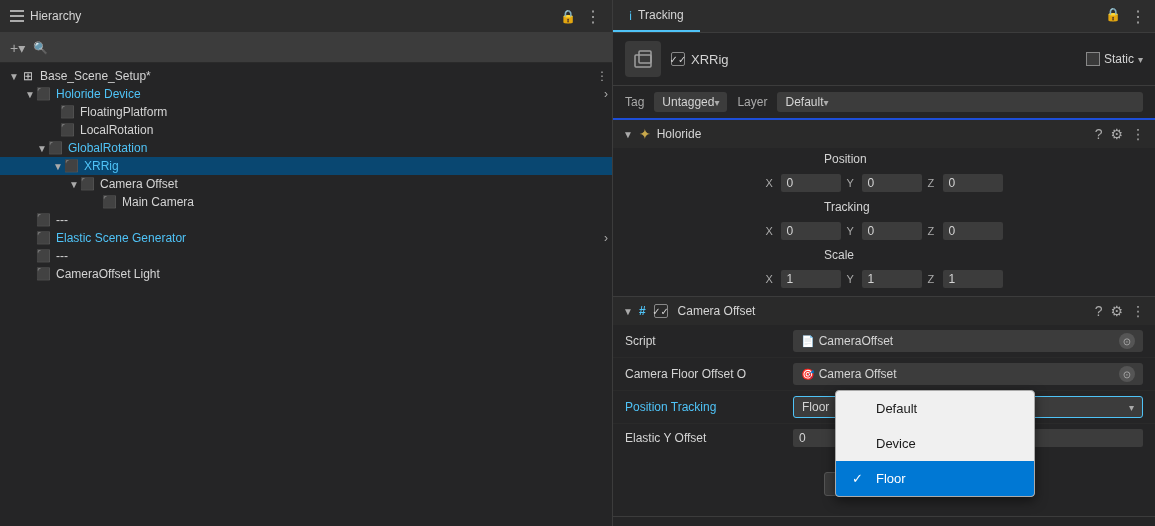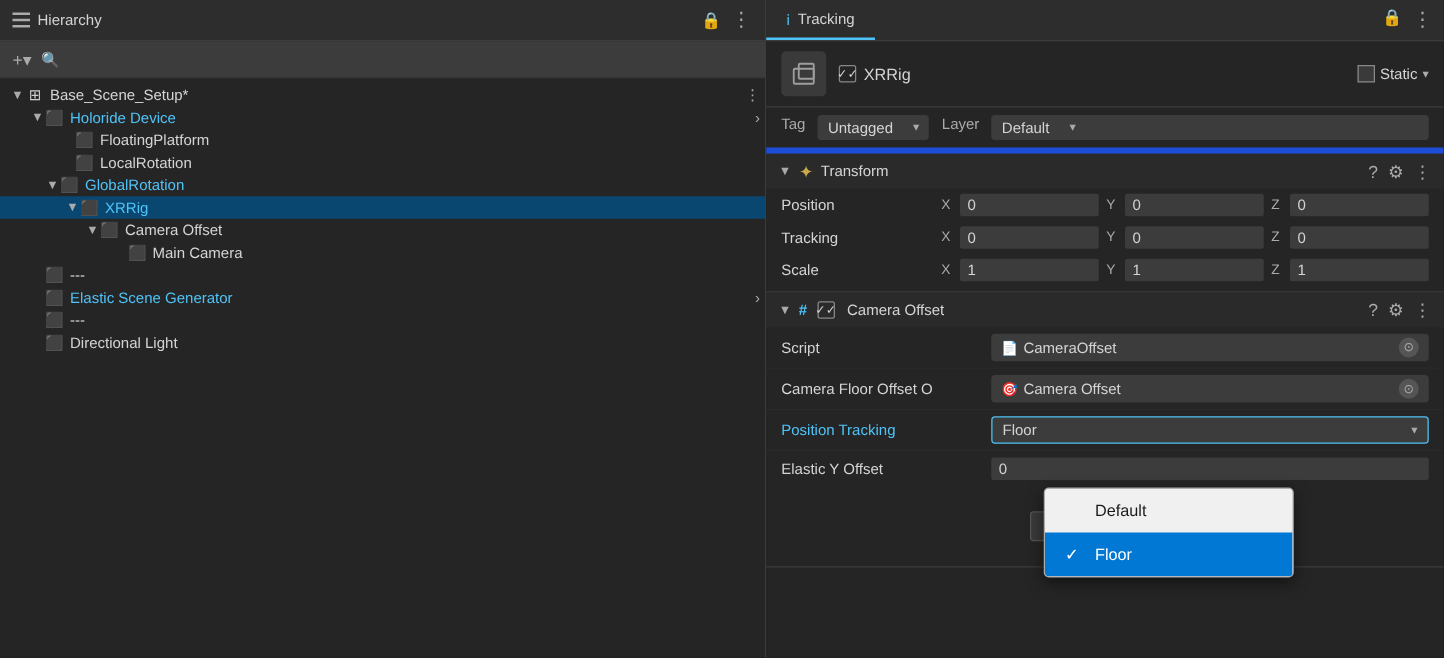--- a/index.html
+++ b/index.html
@@ -231,41 +231,41 @@
     }
 
     .static-arrow {
       font-size: 10px;
       color: #aaa;
     }
 
     
     .tag-layer-row {
       display: flex;
-      align-items: flex-start;
+      align-items: center;
       padding: 6px 12px;
-      border-bottom: 5px solid #1d4ed8;
+      border-bottom: 2px solid #1d4ed8;
       gap: 10px;
     }
 
     .tag-label, .layer-label {
       color: #aaa;
       font-size: 12px;
     }
 
     .dropdown-field {
       background: #3c3c3c;
       border: none;
       border-radius: 3px;
       color: #d4d4d4;
       font-size: 12px;
       padding: 3px 8px;
       display: flex;
       align-items: center;
-      gap: 16px;
+      gap: 0;
       cursor: pointer;
     }
 
     .dropdown-arrow {
       font-size: 10px;
       color: #aaa;
     }
 
     
     .component-section {
@@ -297,20 +297,21 @@
       color: #aaa;
       font-size: 14px;
     }
 
     
     .transform-row {
       display: flex;
       align-items: center;
       padding: 4px 12px;
       gap: 8px;
+      flex-direction: column;
     }
 
     .transform-label {
       width: 120px;
       color: #d4d4d4;
       font-size: 12px;
     }
 
     .transform-fields {
       display: flex;
@@ -580,21 +581,21 @@
 
     <div class="tree-item" style="padding-left: 24px;">
       <span class="arrow" style="width:12px;"></span>
       <span class="cube-icon cube-white">⬛</span>
       <span class="text-white">---</span>
     </div>
 
     <div class="tree-item" style="padding-left: 24px;">
       <span class="arrow" style="width:12px;"></span>
       <span class="cube-icon cube-white">⬛</span>
-      <span class="text-white">Directional Light</span>
+      <span class="text-white">CameraOffset Light</span>
     </div>
   </div>
 </div>
 
 <div class="inspector-panel">
 
   <div class="inspector-tabs">
     <div class="inspector-tab">
       <span class="inspector-tab-icon">ℹ</span>
       <span>Tracking</span>
@@ -633,21 +634,21 @@
     <div class="dropdown-field" style="flex:1;">
       <span>Default</span>
       <span class="dropdown-arrow">▾</span>
     </div>
   </div>
 
   <div class="component-section">
     <div class="component-header">
       <span class="component-arrow">▼</span>
       <span style="color:#c8a84b; font-size:14px;">✦</span>
-      <span class="component-name">Transform</span>
+      <span class="component-name">Holoride</span>
       <div class="component-controls">
         <span>?</span>
         <span>⚙</span>
         <span>⋮</span>
       </div>
     </div>
 
     <div class="transform-row">
       <span class="transform-label">Position</span>
       <div class="transform-fields">
@@ -751,17 +752,21 @@
       <button class="add-component-btn">Add Component</button>
     </div>
   </div>
 </div>
 
 <div class="dropdown-popup">
   <div class="dropdown-popup-item">
     <span class="checkmark"></span>
     <span>Default</span>
   </div>
+  <div class="dropdown-popup-item">
+    <span class="checkmark"></span>
+    <span>Device</span>
+  </div>
   <div class="dropdown-popup-item selected-item">
     <span class="checkmark">✓</span>
     <span>Floor</span>
   </div>
 </div>
 
 </body></html>

